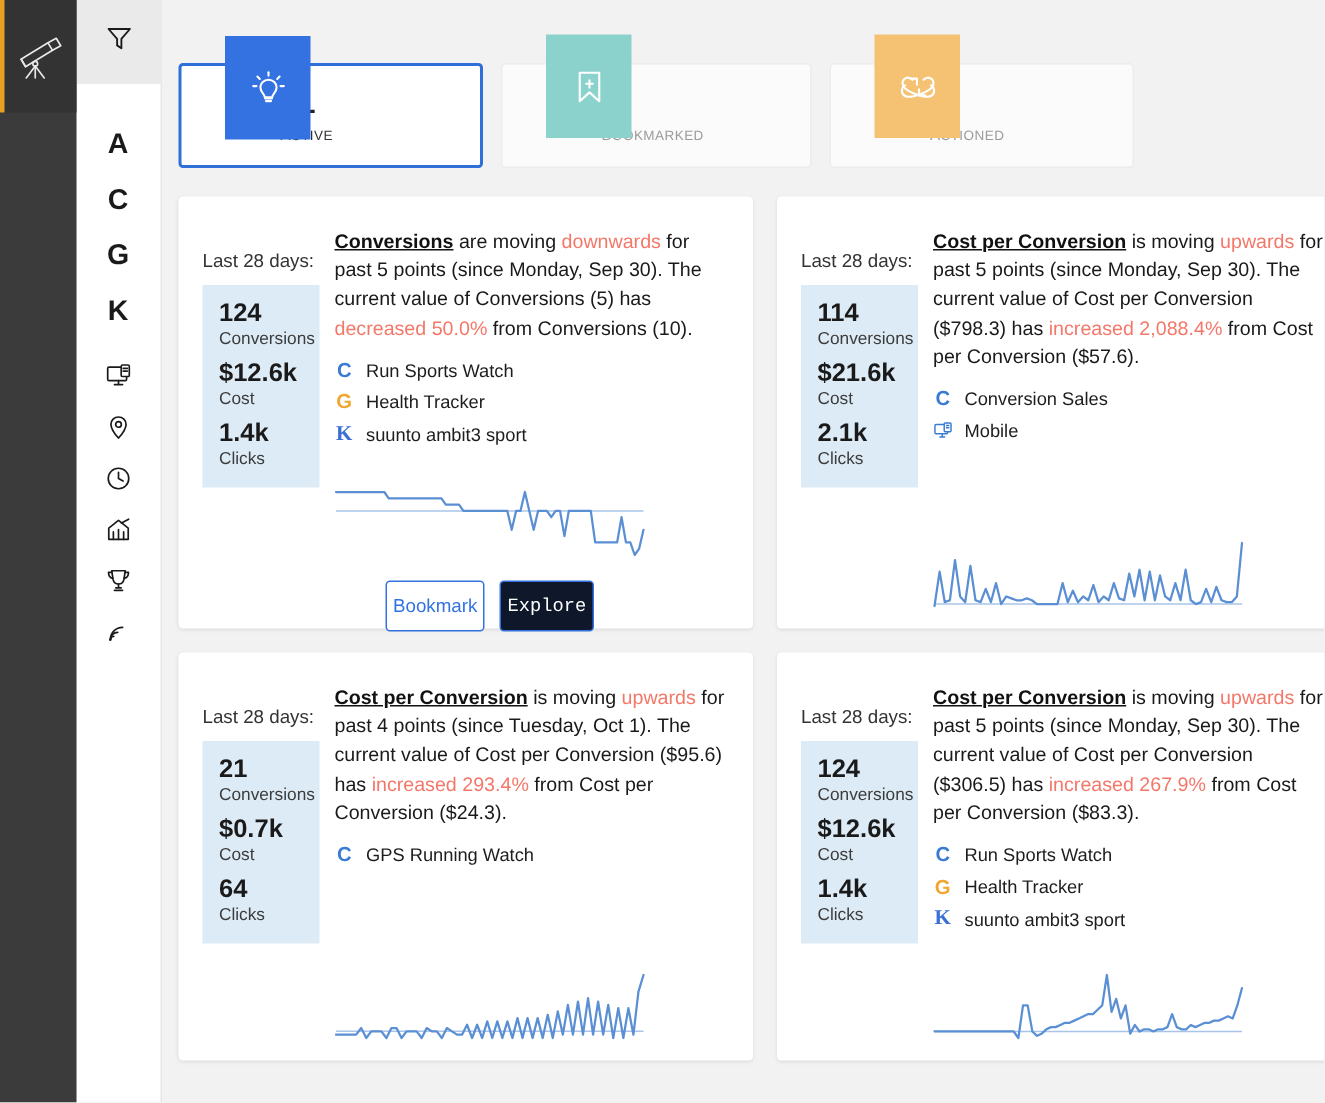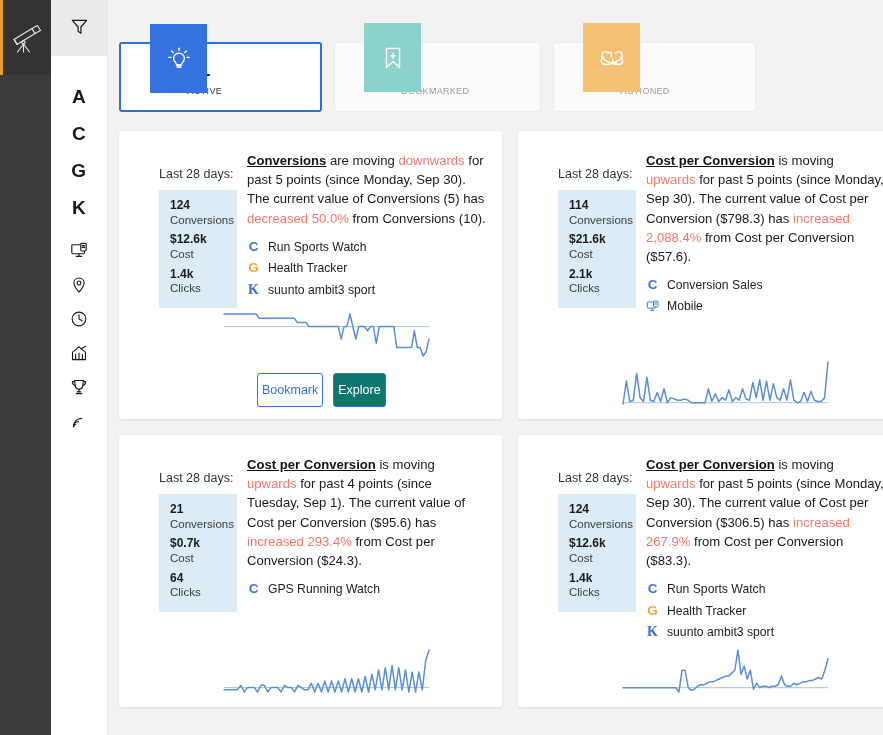--- a/index.html
+++ b/index.html
@@ -96,24 +96,24 @@
     box-shadow: 0 1px 3px rgba(0,0,0,.09);
     padding: 14px 16px 12px 16px;
     display: flex; flex-direction: column;
     position: relative;
   }
   .insight-card.tall { height: 288px; }
   .insight-card.short { height: 272px; }
   .card-body { display: flex; gap: 10px; }
 
   
-  .metric-col { width: 78px; flex: 0 0 78px; padding-top: 22px; margin-left: 24px; }
+  .metric-col { width: 78px; flex: 0 0 78px; padding-top: 22px; }
   .metric-head { font-size: 12.5px; color: #333; margin-bottom: 9px; white-space: nowrap; }
   .metric-box { background: #dcebf6; padding: 9px 0 11px 11px; }
-  .metric-value { font-size: 12px; font-weight: bold; color: #1a1a1a; line-height: 1.15; }
+  .metric-value { font-size: 17px; font-weight: bold; color: #1a1a1a; line-height: 1.15; }
   .metric-name  { font-size: 11.5px; color: #3c3c3c; line-height: 1.35; margin-bottom: 5px; }
   .metric-name.last { margin-bottom: 0; }
 
   
   .text-col { flex: 1 1 auto; padding-top: 6px; min-width: 0; }
   .sentence {
     font-size: 13.1px; line-height: 1.47; color: #1a1a1a;
   }
   .sentence .metric-link { font-weight: bold; text-decoration: underline; color: #111; }
   .sentence .trend-up   { color: #f4786a; }
@@ -138,21 +138,21 @@
   .spark { margin-top: auto; padding-left: 88px; }
   .spark svg { display: block; }
 
   
   .actions { display: flex; gap: 10px; padding-left: 122px; margin-top: 14px; }
   .btn {
     font-size: 12.5px; padding: 9px 4px; border-radius: 3px; cursor: pointer;
     font-family: "Liberation Sans", sans-serif;
   }
   .btn-outline { background: #fff; border: 1px solid #3372e0; color: #3372e0; }
-  .btn-primary { background: #0f766e; border: 1px solid #3372e0; color: #fff; }
+  .btn-primary { background: #0f172a; border: 1px solid #3372e0; color: #fff; font-family: Liberation Mono, monospace; }
 </style>
 </head>
 <body>
 
 <div id="app">
 
   <div class="rail">
     <div class="rail-logo">
       <span>
         <svg width="36" height="32" viewBox="0 0 36 32" fill="none" stroke="#e9e9e9" stroke-width="1.1" stroke-linecap="round" stroke-linejoin="round">
@@ -390,21 +390,21 @@
               <div class="metric-box">
                 <div class="metric-value">21</div>
                 <div class="metric-name">Conversions</div>
                 <div class="metric-value">$0.7k</div>
                 <div class="metric-name">Cost</div>
                 <div class="metric-value">64</div>
                 <div class="metric-name last">Clicks</div>
               </div>
             </div>
             <div class="text-col">
-              <p class="sentence"><span class="metric-link">Cost per Conversion</span><span class=""> is moving </span><span class="trend-up">upwards</span><span class=""> for past 4 points (since Tuesday, Sep 1). The current value of Cost per Conversion ($95.6) has </span><span class="delta">increased 293.4%</span><span class=""> from Cost per Conversion ($24.3).</span></p>
+              <p class="sentence"><span class="metric-link">Cost per Conversion</span><span class=""> is moving </span><span class="trend-up">upwards</span><span class=""> for past 4 points (since Tuesday, Oct 1). The current value of Cost per Conversion ($95.6) has </span><span class="delta">increased 293.4%</span><span class=""> from Cost per Conversion ($24.3).</span></p>
               <div class="dim-list">
                 <div class="dim-row">
                   <span class="dim-badge c">C</span>
                   <span>GPS Running Watch</span>
                 </div>
               </div>
             </div>
           </div>
           <div class="spark">
             <svg width="209" height="48" viewBox="-1 -3 209 48">

